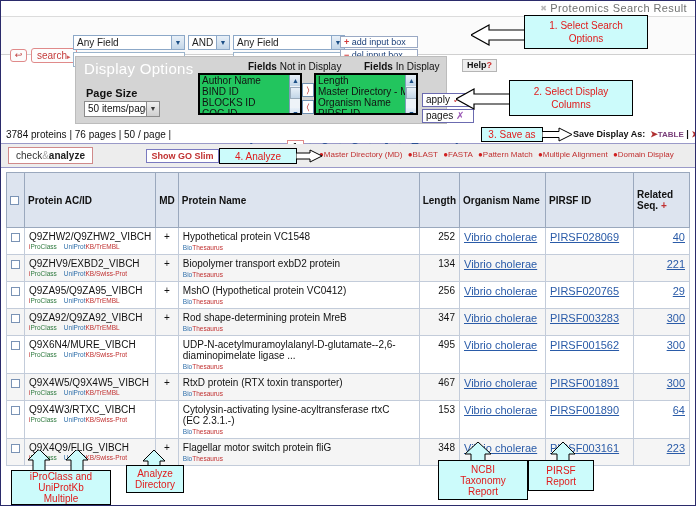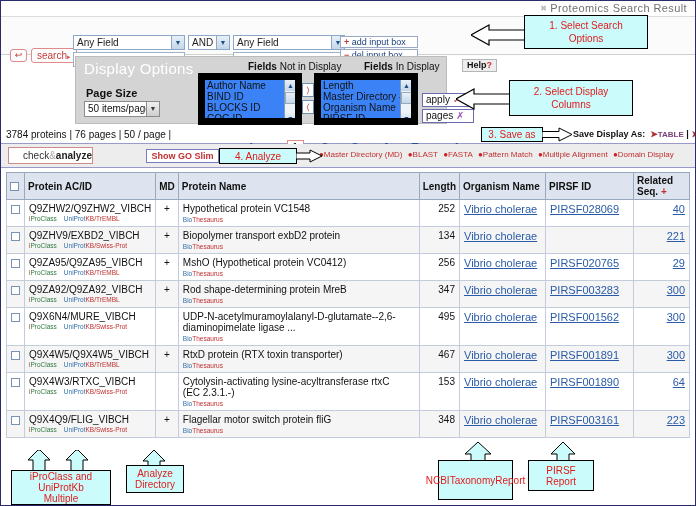--- a/index.html
+++ b/index.html
@@ -99,22 +99,22 @@
     position:absolute; right:0; top:0; width:13px; height:14px;
     background:linear-gradient(#f0f0f0,#cfcfcf); border-left:1px solid #8b8b8b;
     color:#3a3a3a; font-size:7px; text-align:center; line-height:14px;
   }
   .flabel { position:absolute; font-size:10px; color:#111; top:4px;padding-left:48px; }
   .flabel b { font-weight:bold; }
   #fl1 { left:124px; }
   #fl2 { left:240px; }
 
   .listbox {
-    position:absolute; top:16px; width:104px; height:52px;
-    background:#3b82f6; border:7px solid #000000; overflow:hidden;
+    position:absolute; top:16px; width:104px; height:42px;
+    background:#22c55e; border:2px solid #000000; overflow:hidden;
   }
   #lb1 { left:122px; }
   #lb2 { left:238px; }
   .listbox .opt { font-size:10px; line-height:11px; padding-left:2px; color:#111; white-space:nowrap; }
   .listbox .sb {
     position:absolute; right:0; top:0; width:11px; height:44px;
     background:#eef3f8; border-left:1px solid #7f9db9;
   }
   .listbox .sb .up, .listbox .sb .dn {
     position:absolute; left:0; width:11px; height:11px;
@@ -171,42 +171,42 @@
   .saveas .caret { color:#b03030; }
 
   
   .analyzebar {
     position:absolute; left:0; top:143px; width:694px; height:24px;
     background:#ededed; border-bottom:1px solid #9a9ac8;
   }
   .chkanz {
     position:absolute; left:7px; top:3px; width:85px; height:17px;
     background:#fff; border:1px solid #d08a8a;
-    font-size:10px; color:#333; line-height:15px; text-align:right; white-space:nowrap;
+    font-size:10px; color:#333; line-height:15px; text-align:center; white-space:nowrap;
   }
   .chkanz b { font-weight:bold; color:#222; }
   .goslim {
     position:absolute; left:145px; top:5px; width:73px; height:14px;
     background:#fff; border:1px solid #7a7ac0;
     font-size:9px; color:#c03030; line-height:12px; text-align:center; font-weight:bold;
   }
   .toollinks {
     position:absolute; left:318px; top:6px; font-size:8px; color:#c03030; white-space:nowrap;
   }
   .toollinks .dot { color:#d02020; }
   .toollinks .it { margin-right:3px; }
 
   
   table.results {
     position:absolute; left:5px; top:171px; width:684px;
     border-collapse:collapse; font-size:10px;
   }
   table.results th {
     background:#dde4ef; border:1px solid #9aa8bd; font-weight:bold;
-    font-size:10px; color:#111; text-align:left; padding:2px 3px; vertical-align:middle;
+    font-size:10px; color:#111; text-align:left; padding:16px 3px; vertical-align:middle;
   }
   table.results td {
     border:1px solid #c3ccda; padding:3px 4px; vertical-align:top; color:#111;
     background:#fff;
   }
   table.results tr.alt td { background:#f5f5f5; }
   .ck-cell { width:14px; text-align:center; }
   .cbx {
     display:inline-block; width:9px; height:9px; border:1px solid #7a93b5; background:#fff;
     vertical-align:middle;
@@ -589,21 +589,21 @@
   <div class="callout" style="left:125px; top:464px; width:58px; height:28px; flex-direction:column; line-height:11px;">
     <span>Analyze</span>
     <span>Directory</span>
   </div>
 
   <div class="arrowL bc" style="left:462px; top:441px;">
     <svg width="30" height="22" viewBox="0 0 30 22">
       <polygon points="15,0 2,12 8,12 8,22 22,22 22,12 28,12" fill="#ccfbfb" stroke="#000" stroke-width="1"></polygon>
     </svg>
   </div>
-  <div class="callout" style="left:437px; top:459px; width:75px; height:40px; flex-direction:row; line-height:11px;">
+  <div class="callout" style="left:437px; top:459px; width:90px; height:40px; flex-direction:column; line-height:11px;">
     <span>NCBI</span>
     <span>Taxonomy</span>
     <span>Report</span>
   </div>
 
   <div class="arrowL bc" style="left:548px; top:441px;">
     <svg width="28" height="22" viewBox="0 0 28 22">
       <polygon points="14,0 2,12 8,12 8,22 20,22 20,12 26,12" fill="#ccfbfb" stroke="#000" stroke-width="1"></polygon>
     </svg>
   </div>

